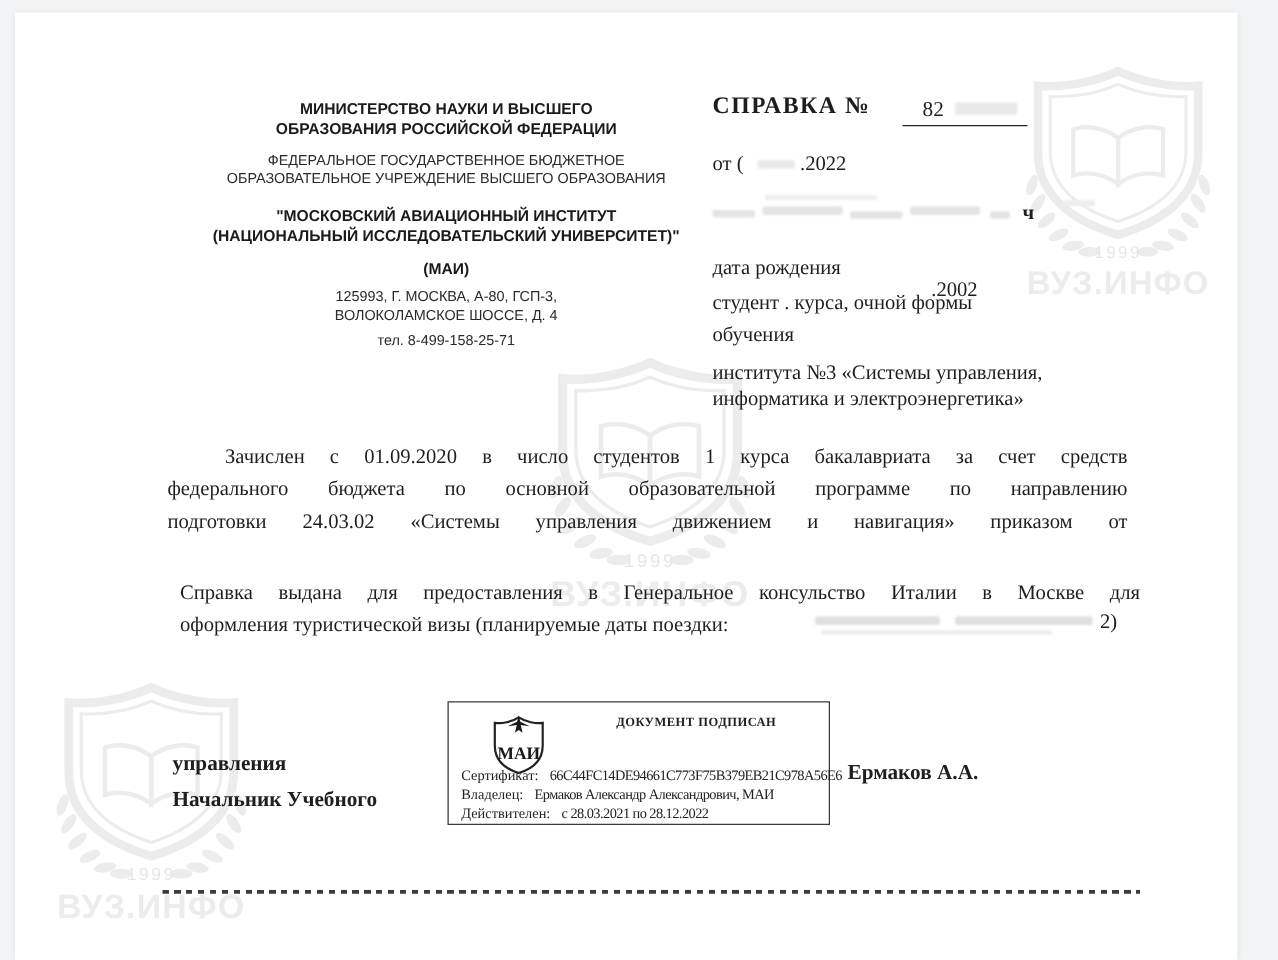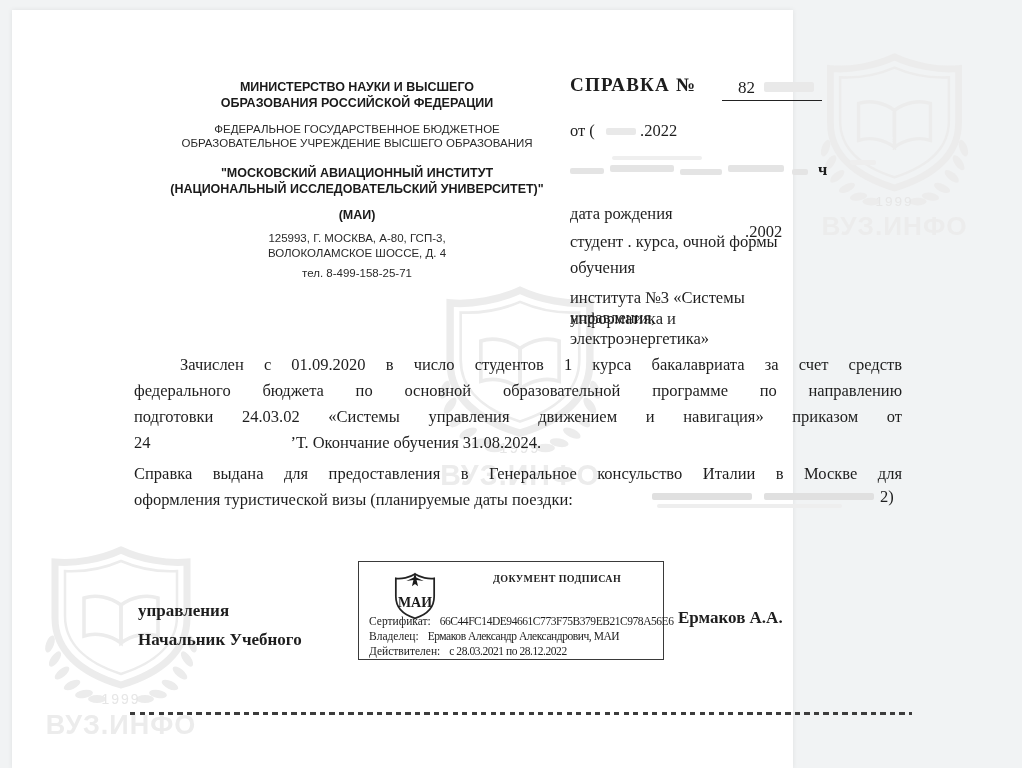--- a/index.html
+++ b/index.html
@@ -1,18 +1,18 @@
 <!DOCTYPE html>
 <html><head>
 <meta charset="utf-8">
 <style>
   html,body{margin:0;padding:0;}
   .canvas{position:relative;width:1022px;height:768px;background:#f1f3f4;overflow:hidden;
           font-family:"Liberation Serif","DejaVu Serif",serif;color:#1e1e1e;}
-  .page{position:absolute;left:12px;top:10px;width:781px;height:758px;background:#ffffff;
+  .page{position:absolute;left:12px;top:10px;width:978px;height:758px;background:#ffffff;
         box-shadow:0 0 5px rgba(0,0,0,0.08);}
   .abs{position:absolute;}
   
   .wm{position:absolute;z-index:0;}
   .wm-stroke{fill:none;stroke:#ececec;}
   .wm-fill{fill:#ececec;}
   .wm-year{fill:#e6e6e6;font-family:"Liberation Sans",sans-serif;font-size:14px;letter-spacing:2px;}
   .wm-brand{fill:#ececec;font-family:"Liberation Sans",sans-serif;font-weight:bold;font-size:27px;letter-spacing:1px;}
   .content{position:absolute;inset:0;z-index:1;}
   
@@ -125,24 +125,23 @@
       <div class="abs serif16" style="left:733px;top:194px;margin-top:18px;">.2002</div>
       <div class="abs serif16" style="left:558px;top:222px;">студент .  курса, очной формы</div>
       <div class="abs serif16" style="left:558px;top:248px;">обучения</div>
       <div class="abs serif16" style="left:558px;top:278px;">института №3 «Системы управления,</div>
       <div class="abs serif16" style="left:558px;top:299px;">информатика и электроэнергетика»</div>
 
       <div class="pwrap" style="left:122px;top:342px;">
         <div class="jline indent">Зачислен с 01.09.2020 в число студентов 1 курса бакалавриата  за счет средств</div>
         <div class="jline">федерального бюджета по основной образовательной программе по направлению</div>
         <div class="jline">подготовки 24.03.02 «Системы управления движением и навигация» приказом от</div>
-        <div class="nline"><span>24</span><span class="spacer"></span><span>’Т. Окончание обучения 31.08.2024.</span></div>
       </div>
 
-      <div class="pwrap" style="left:122px;top:451px;">
+      <div class="pwrap" style="left:132px;top:451px;">
         <div class="jline">Справка выдана для предоставления в Генеральное консульство Италии в Москве для</div>
         <div class="nline">оформления туристической визы (планируемые даты поездки:</div>
       </div>
       <div class="g" style="left:640px;top:483px;width:100px;height:7px;background:#e0e0e0;"></div>
       <div class="g" style="left:752px;top:483px;width:110px;height:7px;background:#e0e0e0;"></div>
       <div class="g" style="left:645px;top:494px;width:185px;height:4px;background:#eeeeee;"></div>
       <div class="abs serif16" style="left:868px;top:477px;">2)</div>
 
       <div class="abs sig" style="left:126px;top:586px;">
         <div>управления</div>

